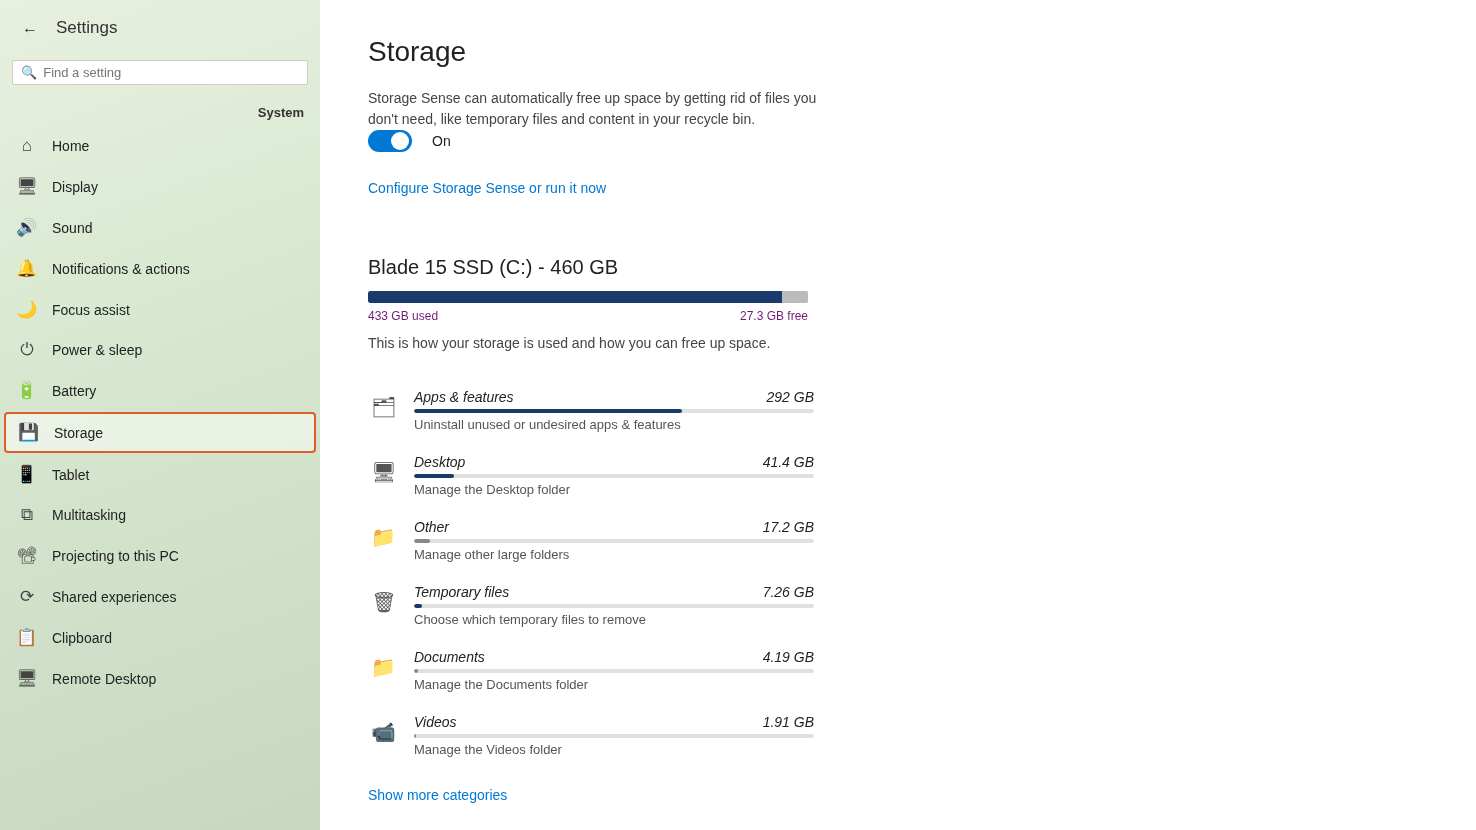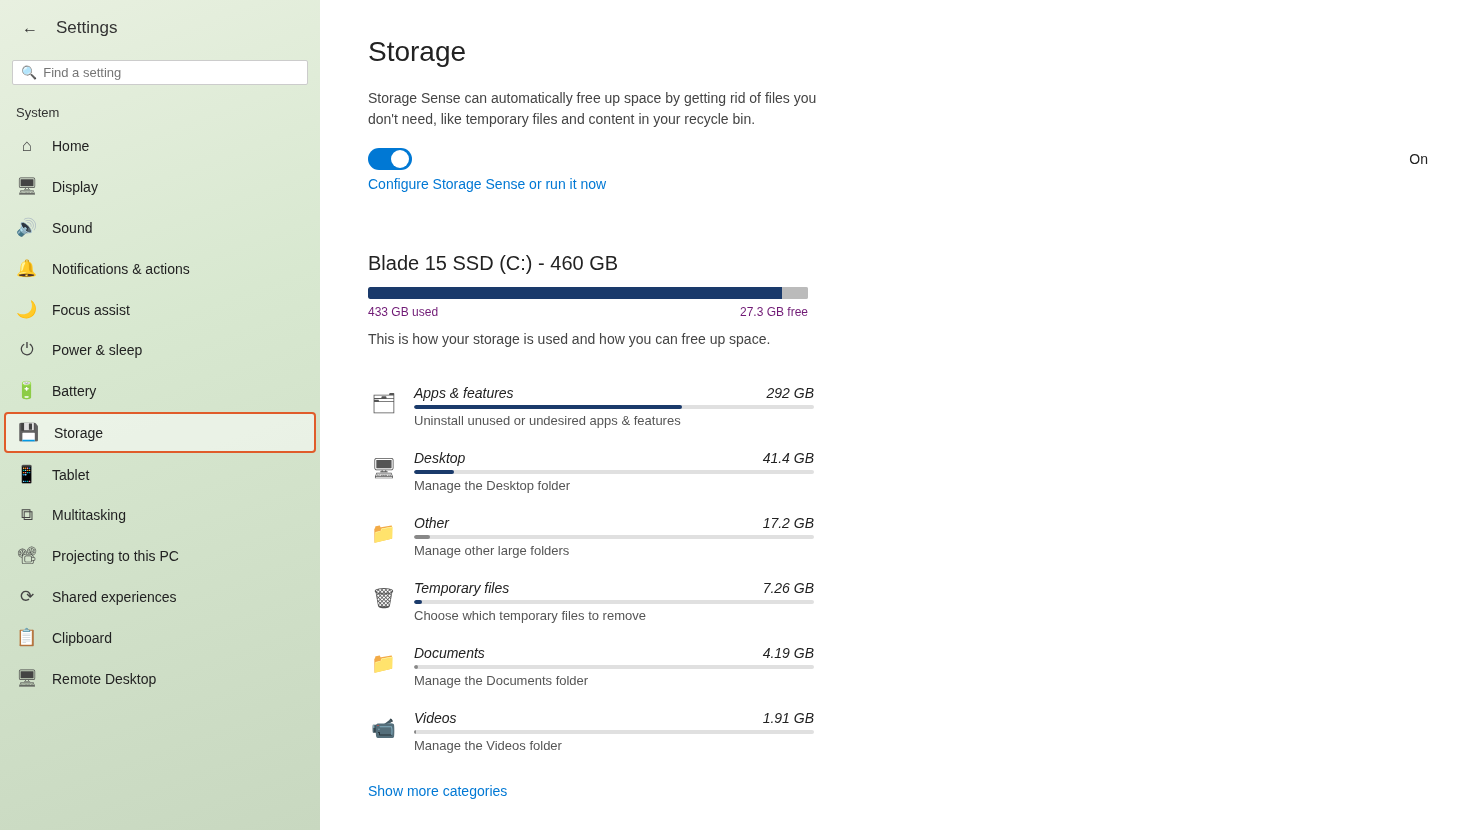--- a/index.html
+++ b/index.html
@@ -70,22 +70,23 @@
     }
 
     .search-icon-char {
       color: #666;
       font-size: 13px;
     }
 
     .system-label {
       padding: 8px 16px 6px 16px;
       font-size: 13px;
-      font-weight: 400;
+      font-weight: 700;
       color: #333;
+      text-align: right;
     }
 
     .nav-item {
       display: flex;
       align-items: center;
       padding: 10px 16px;
       gap: 14px;
       cursor: pointer;
       font-size: 14px;
       color: #222;
@@ -125,29 +126,27 @@
       font-weight: 300;
       color: #222;
       margin-bottom: 20px;
     }
 
     .description {
       font-size: 14px;
       color: #444;
       line-height: 1.5;
       max-width: 460px;
-      margin-bottom: 18px;
     }
 
     .toggle-row {
       display: flex;
       align-items: center;
       gap: 20px;
-      margin-bottom: 5px;
-      justify-content: space-between;
+      margin-bottom: 27px;
     }
 
     .toggle {
       width: 44px;
       height: 22px;
       background: #0078d4;
       border-radius: 11px;
       position: relative;
       cursor: pointer;
       flex-shrink: 0;

